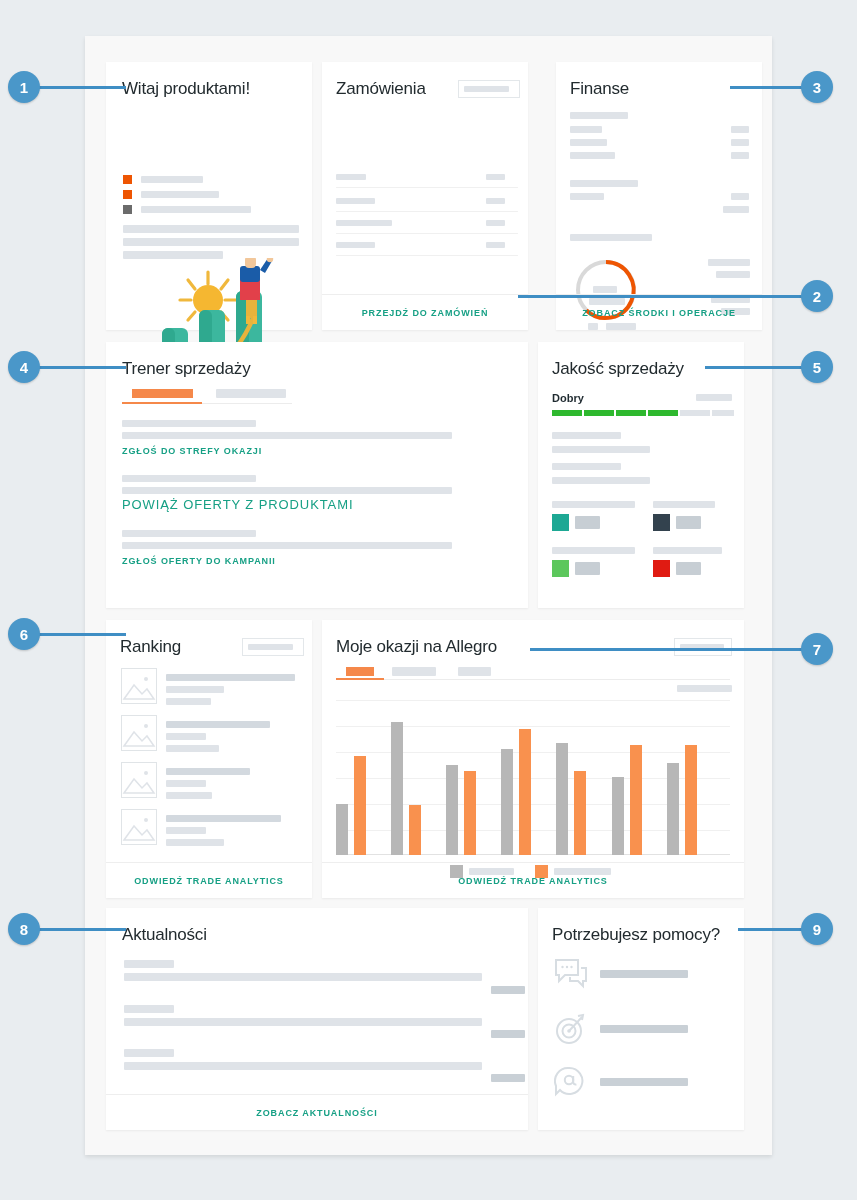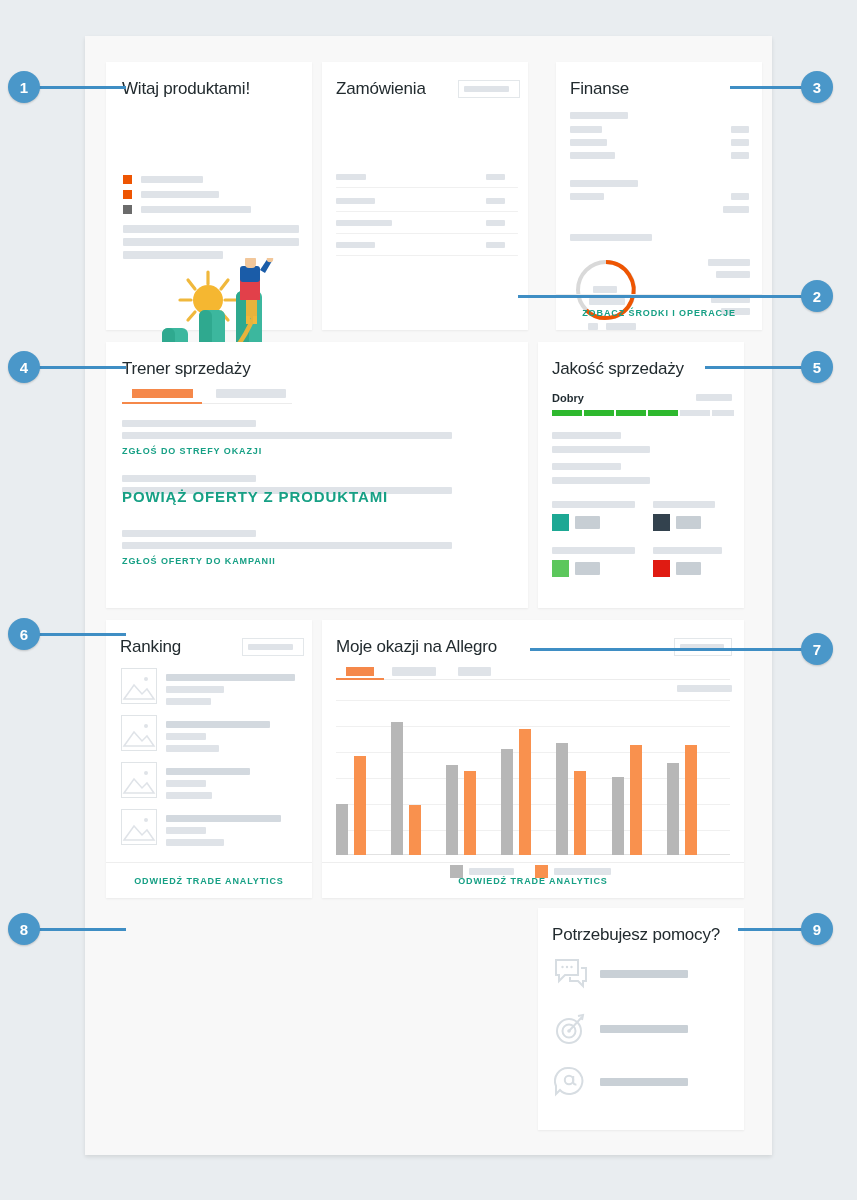--- a/index.html
+++ b/index.html
@@ -188,20 +188,21 @@
     <div class="sk lt" style="left:14px;top:149px;width:182px;height:1px;background:#f0f0f0;"></div>
 
     <div class="sk" style="left:14px;top:158px;width:56px;height:6px;"></div>
     <div class="sk" style="left:164px;top:158px;width:19px;height:6px;"></div>
     <div class="sk lt" style="left:14px;top:171px;width:182px;height:1px;background:#f0f0f0;"></div>
 
     <div class="sk" style="left:14px;top:180px;width:39px;height:6px;"></div>
     <div class="sk" style="left:164px;top:180px;width:19px;height:6px;"></div>
     <div class="sk lt" style="left:14px;top:193px;width:182px;height:1px;background:#f0f0f0;"></div>
 
+    <div class="cta">Przejdź do zamówień</div>
   </div>
 
   <div class="card" style="left:556px;top:62px;width:206px;height:268px;">
     <div class="card-title" style="position:absolute;left:14px;top:17px;">Finanse</div>
 
     <div class="sk" style="left:14px;top:50px;width:58px;height:7px;"></div>
     <div class="sk" style="left:14px;top:64px;width:32px;height:7px;"></div>
     <div class="sk" style="left:175px;top:64px;width:18px;height:7px;"></div>
     <div class="sk" style="left:14px;top:77px;width:37px;height:7px;"></div>
     <div class="sk" style="left:175px;top:77px;width:18px;height:7px;"></div>
@@ -240,21 +241,21 @@
     <div class="sq" style="left:26px;top:47px;width:61px;height:9px;background:#f5884a;"></div>
     <div class="tab-active" style="left:16px;top:60px;width:80px;background:#f5884a;"></div>
     <div class="sk" style="left:110px;top:47px;width:70px;height:9px;"></div>
 
     <div class="sk" style="left:16px;top:78px;width:134px;height:7px;"></div>
     <div class="sk" style="left:16px;top:90px;width:330px;height:7px;"></div>
     <div style="position:absolute;left:16px;top:104px;color:#17a085;font-size:9px;font-weight:bold;letter-spacing:.9px;text-transform:uppercase;">Zgłoś do strefy okazji</div>
 
     <div class="sk" style="left:16px;top:133px;width:134px;height:7px;"></div>
     <div class="sk" style="left:16px;top:145px;width:330px;height:7px;"></div>
-    <div style="position:absolute;left:16px;top:146px;color:#17a085;font-size:15px;font-weight:bold;letter-spacing:.9px;text-transform:uppercase;">Powiąż oferty z produktami</div>
+    <div style="position:absolute;left:16px;top:155px;color:#17a085;font-size:13px;font-weight:normal;letter-spacing:.9px;text-transform:uppercase;">Powiąż oferty z produktami</div>
 
     <div class="sk" style="left:16px;top:188px;width:134px;height:7px;"></div>
     <div class="sk" style="left:16px;top:200px;width:330px;height:7px;"></div>
     <div style="position:absolute;left:16px;top:214px;color:#17a085;font-size:9px;font-weight:bold;letter-spacing:.9px;text-transform:uppercase;">Zgłoś oferty do kampanii</div>
   </div>
 
   <div class="card" style="left:538px;top:342px;width:206px;height:266px;">
     <div class="card-title" style="position:absolute;left:14px;top:17px;">Jakość sprzedaży</div>
 
     <div style="position:absolute;left:14px;top:50px;font-size:11px;font-weight:bold;color:#1f2a30;">Dobry</div>
@@ -384,20 +385,37 @@
     </div>
 
     <div class="sq" style="left:128px;top:245px;width:13px;height:13px;background:#b7b7b7;"></div>
     <div class="sk" style="left:147px;top:248px;width:45px;height:7px;"></div>
     <div class="sq" style="left:213px;top:245px;width:13px;height:13px;background:#f9914e;"></div>
     <div class="sk" style="left:232px;top:248px;width:57px;height:7px;"></div>
 
     <div class="cta">Odwiedź Trade Analytics</div>
   </div>
 
+  <div class="card" style="left:106px;top:908px;width:422px;height:222px;">
+    <div class="card-title" style="position:absolute;left:16px;top:17px;">Aktualności</div>
+
+    <div class="sk" style="left:18px;top:52px;width:50px;height:8px;"></div>
+    <div class="sk" style="left:18px;top:65px;width:358px;height:8px;"></div>
+    <div class="sk dk" style="left:385px;top:78px;width:34px;height:8px;background:#c9d0d6;"></div>
+
+    <div class="sk" style="left:18px;top:97px;width:50px;height:8px;"></div>
+    <div class="sk" style="left:18px;top:110px;width:358px;height:8px;"></div>
+    <div class="sk dk" style="left:385px;top:122px;width:34px;height:8px;background:#c9d0d6;"></div>
+
+    <div class="sk" style="left:18px;top:141px;width:50px;height:8px;"></div>
+    <div class="sk" style="left:18px;top:154px;width:358px;height:8px;"></div>
+    <div class="sk dk" style="left:385px;top:166px;width:34px;height:8px;background:#c9d0d6;"></div>
+
+    <div class="cta">Zobacz aktualności</div>
+  </div>
 
   <div class="card" style="left:538px;top:908px;width:206px;height:222px;">
     <div class="card-title" style="position:absolute;left:14px;top:17px;">Potrzebujesz pomocy?</div>
 
     <svg style="position:absolute;left:16px;top:50px;" width="34" height="32" viewBox="0 0 34 32">
       <path d="M2 2 h22 v15 h-13 l-6 6 v-6 h-3 z" fill="none" stroke="#d7dde2" stroke-width="2"></path>
       <circle cx="8.5" cy="9" r="1.2" fill="#d7dde2"></circle>
         <circle cx="13" cy="9" r="1.2" fill="#d7dde2"></circle>
         <circle cx="17.5" cy="9" r="1.2" fill="#d7dde2"></circle>
       <path d="M27 10 h5 v13 h-3 v5 l-5 -5 h-8 v-4" fill="none" stroke="#d7dde2" stroke-width="2"></path>

